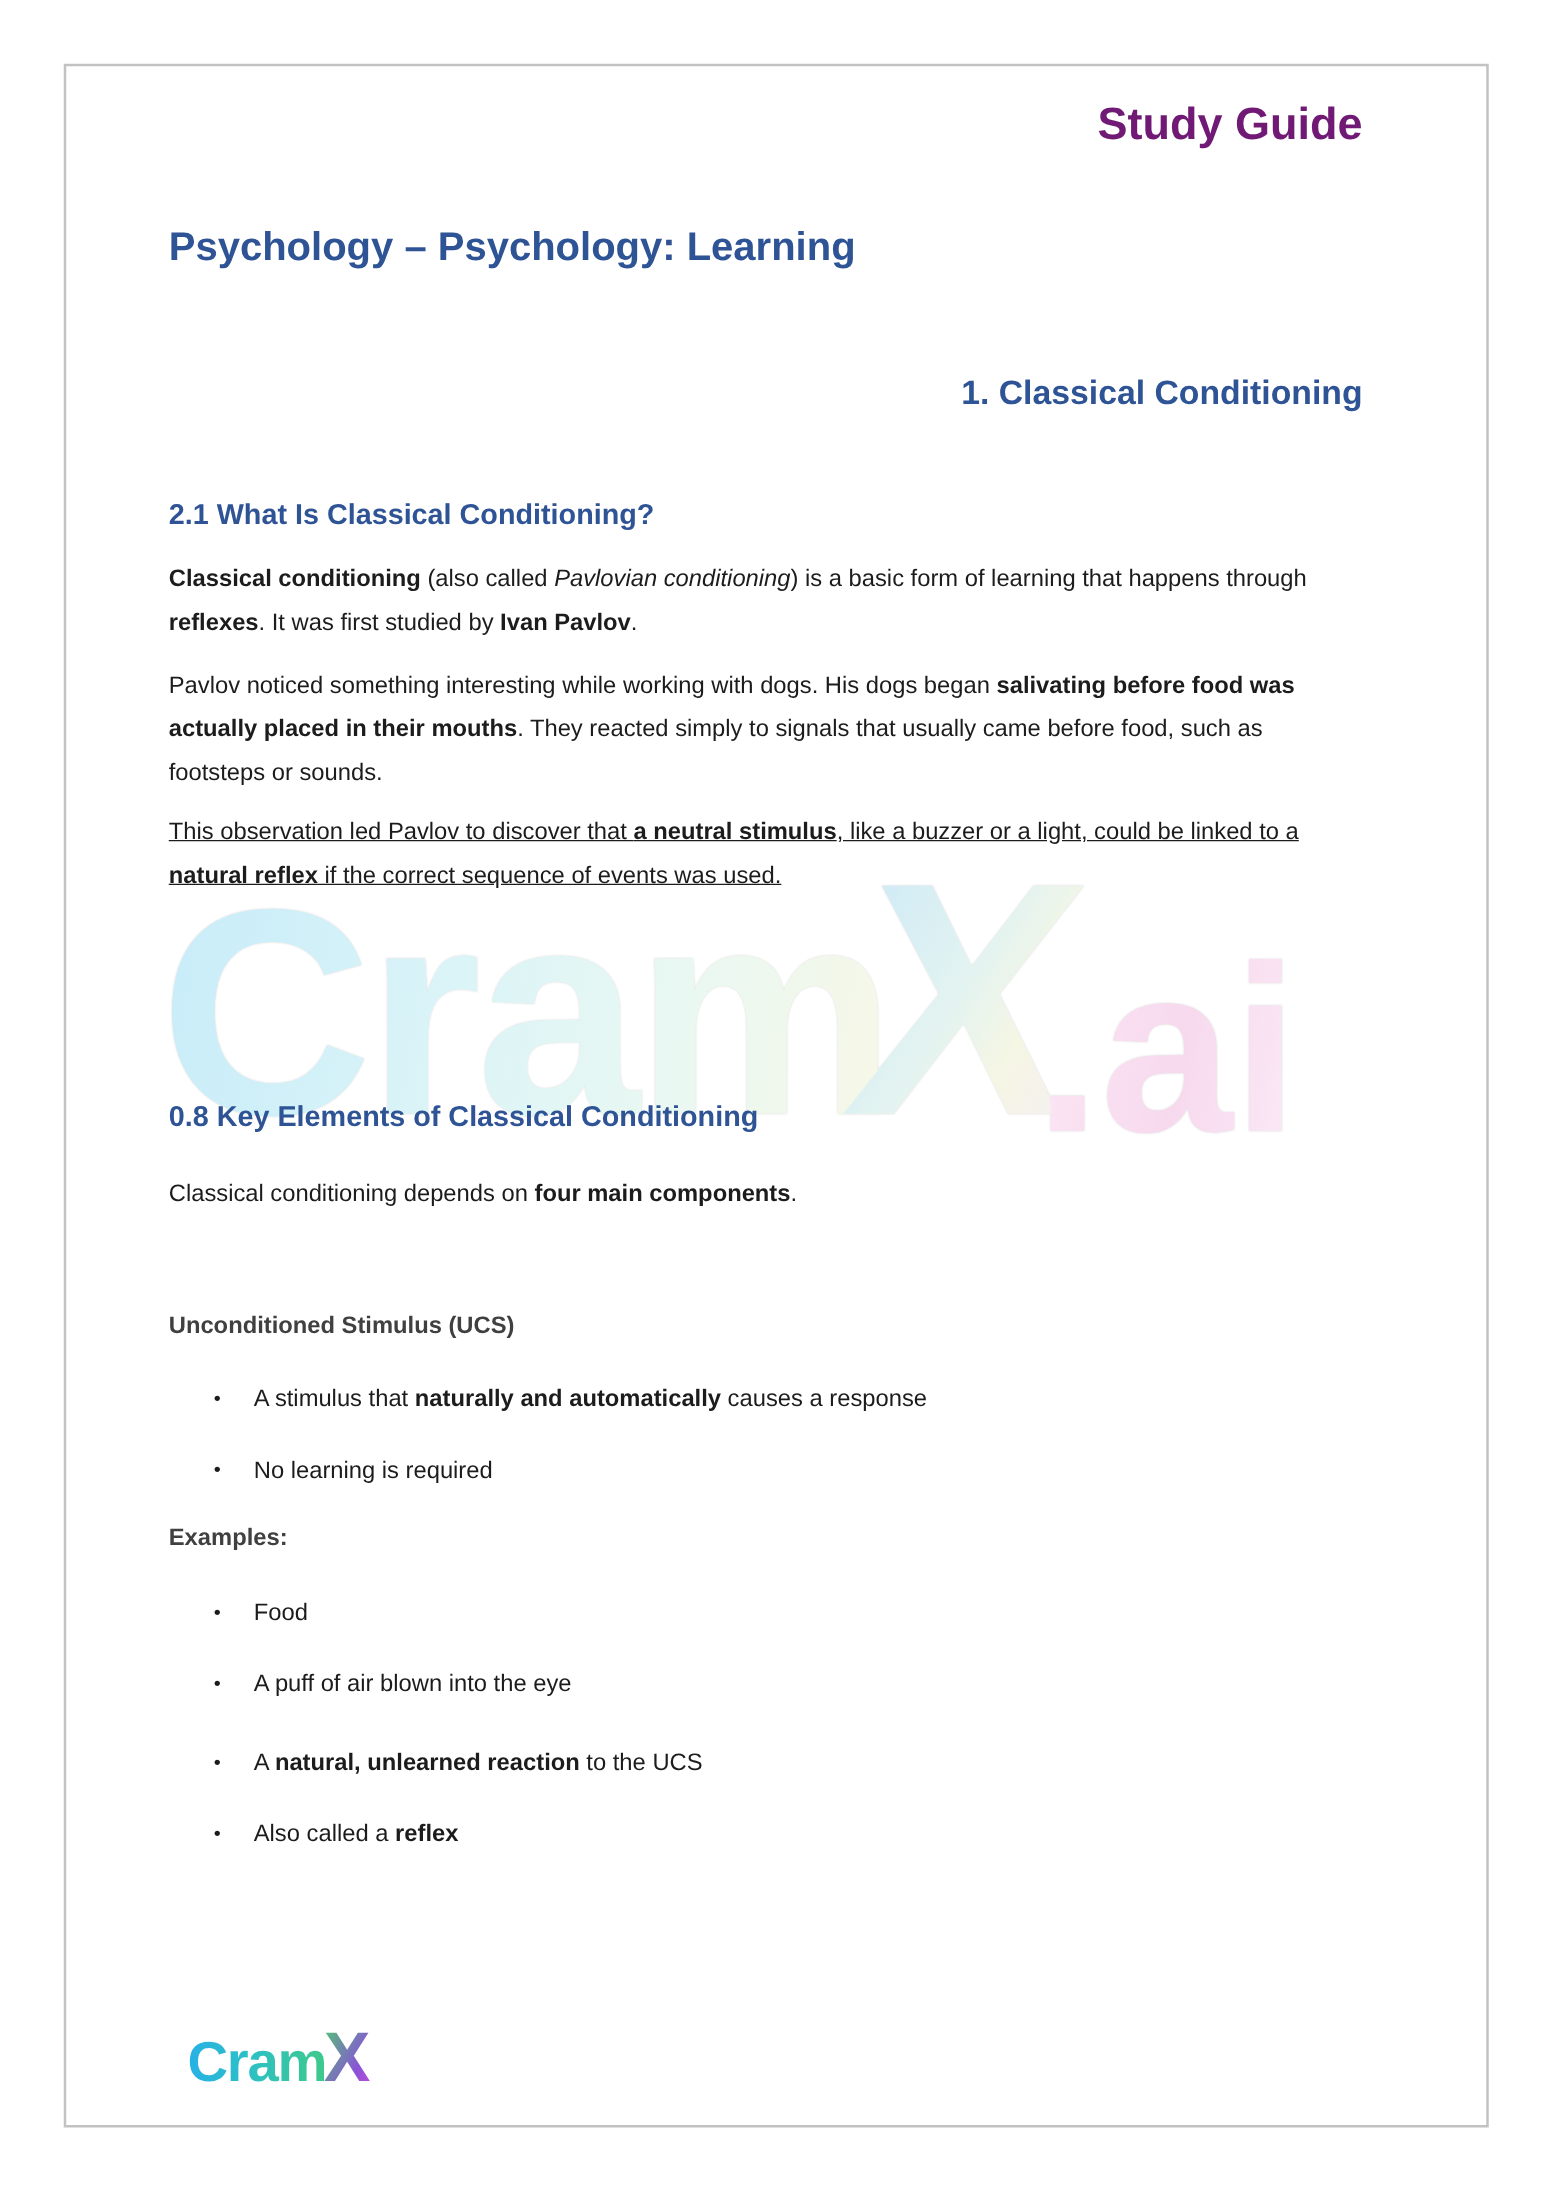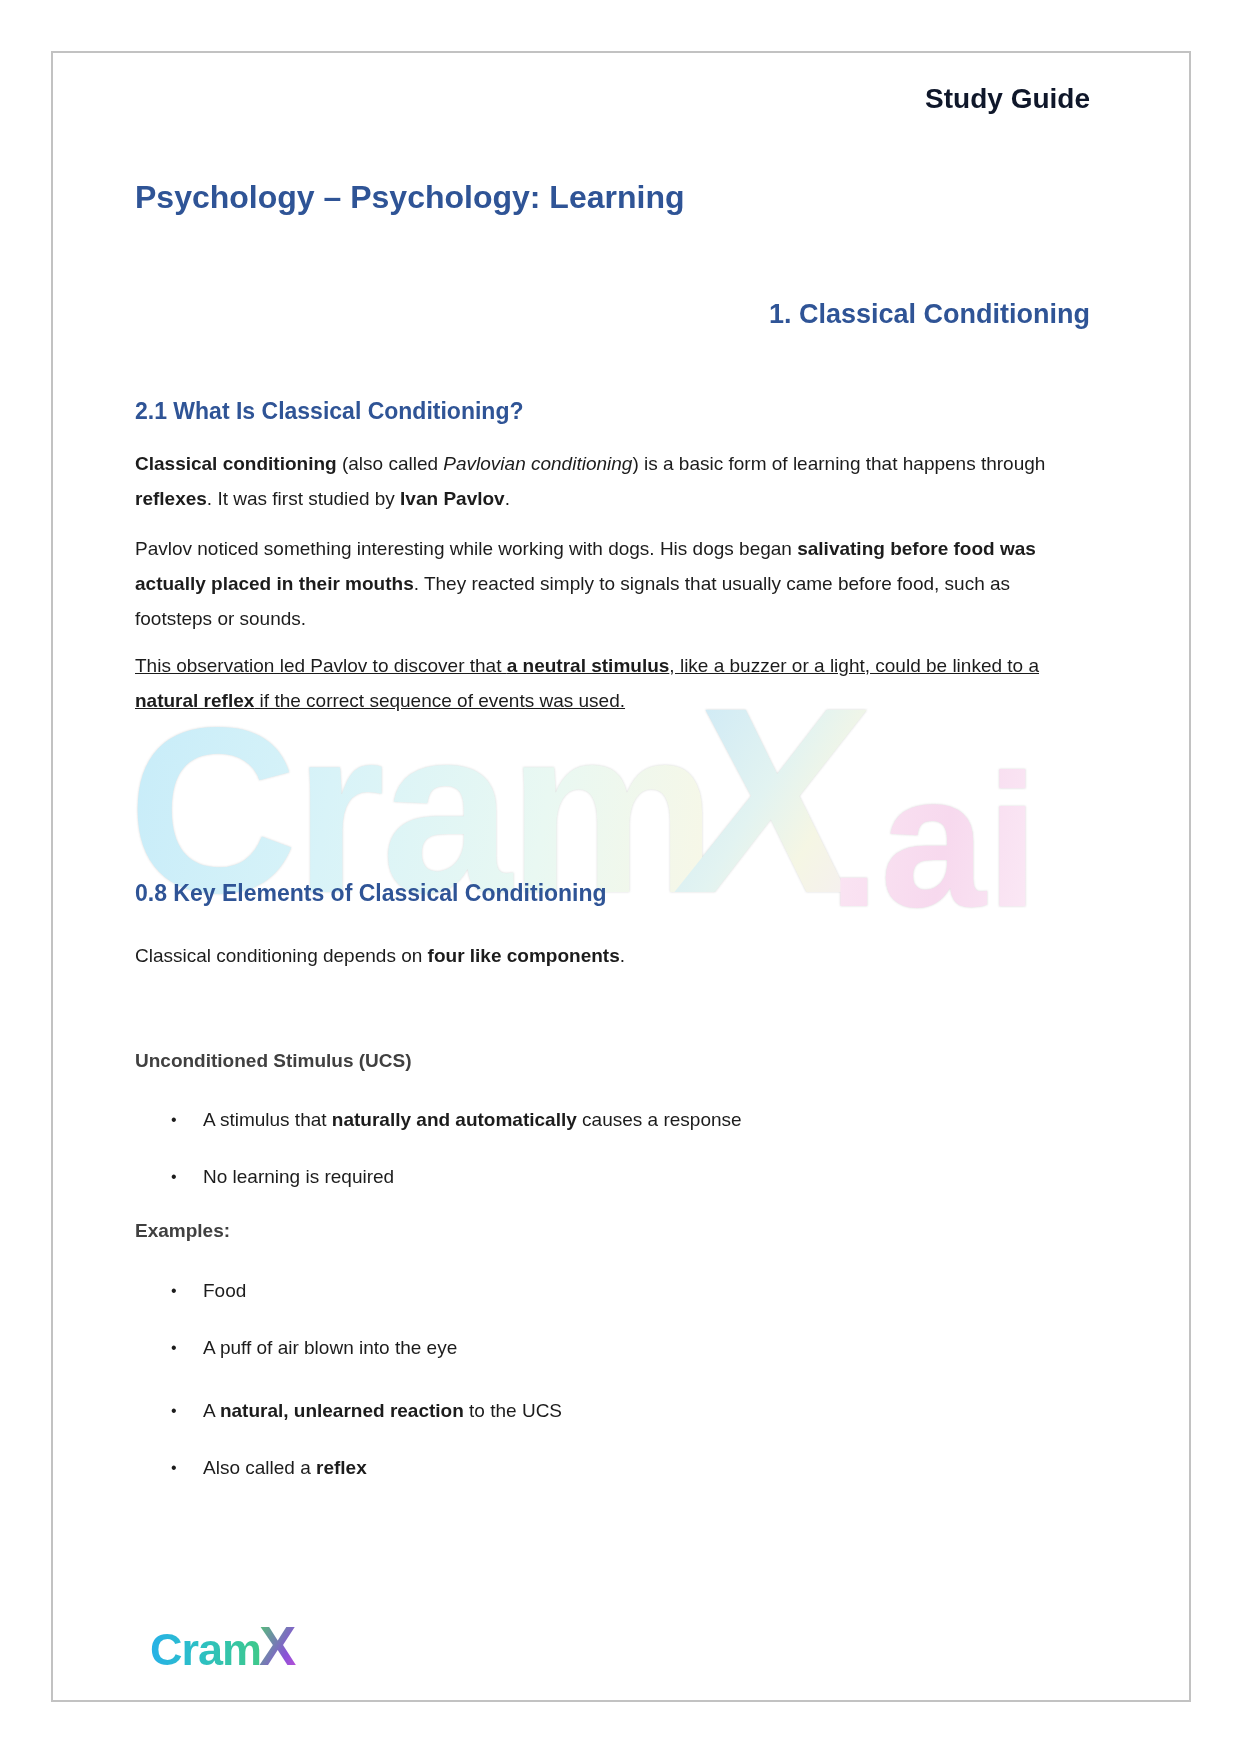--- a/index.html
+++ b/index.html
@@ -40,21 +40,21 @@
     background-image: linear-gradient(100deg, #fbe7f4 0%, #f7d9ee 55%, #fbeaf6 100%);
   }
   
   .doc {
     position: absolute; left: 135px; top: 0;
     width: 955px; z-index: 1;
   }
   .header-label {
     margin-top: 84px;
     text-align: right;
-    font-size: 28px; font-weight: bold; color: #0f172a;
+    font-size: 36px; font-weight: bold; color: #701a75;
     line-height: 30px;
   }
   .title {
     margin-top: 61px;
     font-size: 32px; font-weight: 600; color: #2F5496;
     line-height: 44px;
   }
   .sec-heading {
     margin-top: 77px;
     font-size: 27px; font-weight: 600; color: #2F5496;
@@ -131,21 +131,21 @@
   <h3 class="sub-heading">2.1 What Is Classical Conditioning?</h3>
 
   <p class="para p1"><b>Classical conditioning</b><span> (also called </span><i>Pavlovian conditioning</i><span>) is a basic form of learning that happens through </span><b>reflexes</b><span>. It was first studied by </span><b>Ivan Pavlov</b><span>.</span></p>
 
   <p class="para p2"><span>Pavlov noticed something interesting while working with dogs. His dogs began </span><b>salivating before food was actually placed in their mouths</b><span>. They reacted simply to signals that usually came before food, such as footsteps or sounds.</span></p>
 
   <p class="para p3"><span>This observation led Pavlov to discover that </span><b>a neutral stimulus</b><span>, like a buzzer or a light, could be linked to a </span><b>natural reflex</b><span> if the correct sequence of events was used.</span></p>
 
   <h3 class="sub-heading second">0.8 Key Elements of Classical Conditioning</h3>
 
-  <p class="para intro"><span>Classical conditioning depends on </span><b>four like components</b><span>.</span></p>
+  <p class="para intro"><span>Classical conditioning depends on </span><b>four main components</b><span>.</span></p>
 
   <div class="bold-head ucs">Unconditioned Stimulus (UCS)</div>
 
   <div class="bullet m29">
     <span class="dot">•</span>
     <span><span>A stimulus that </span><b>naturally and automatically</b><span> causes a response</span></span>
   </div>
 
   <div class="bullet m23">
     <span class="dot">•</span>

